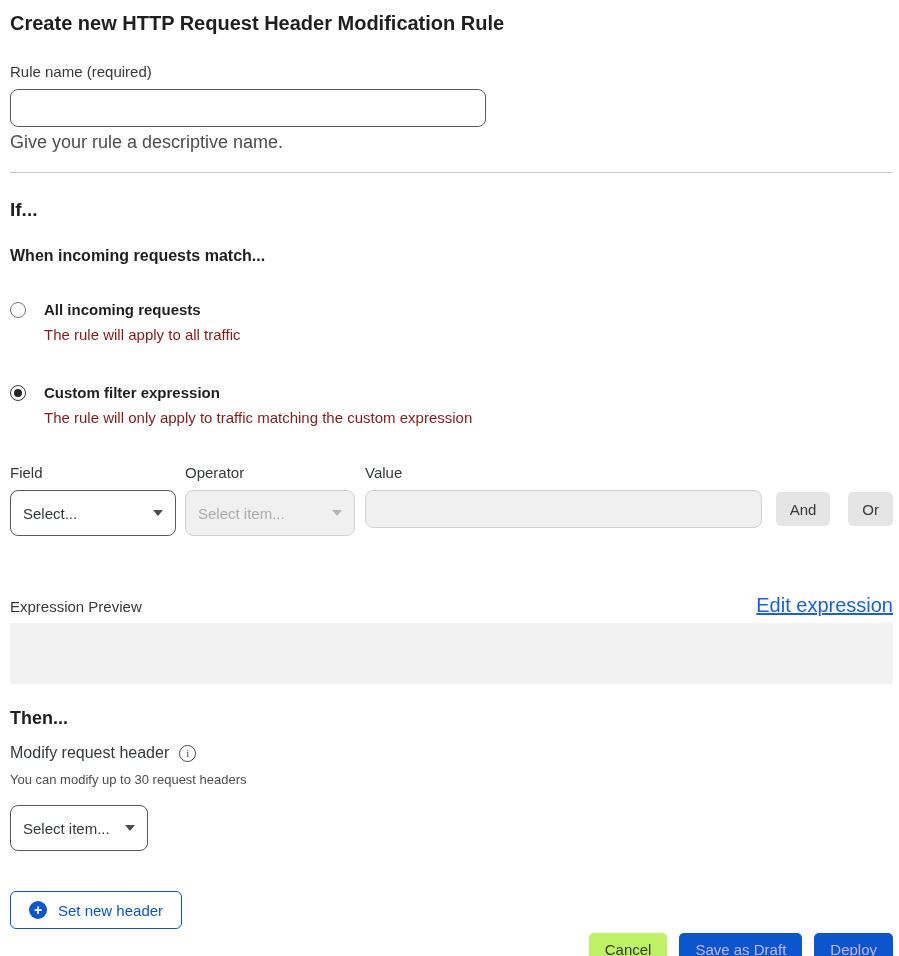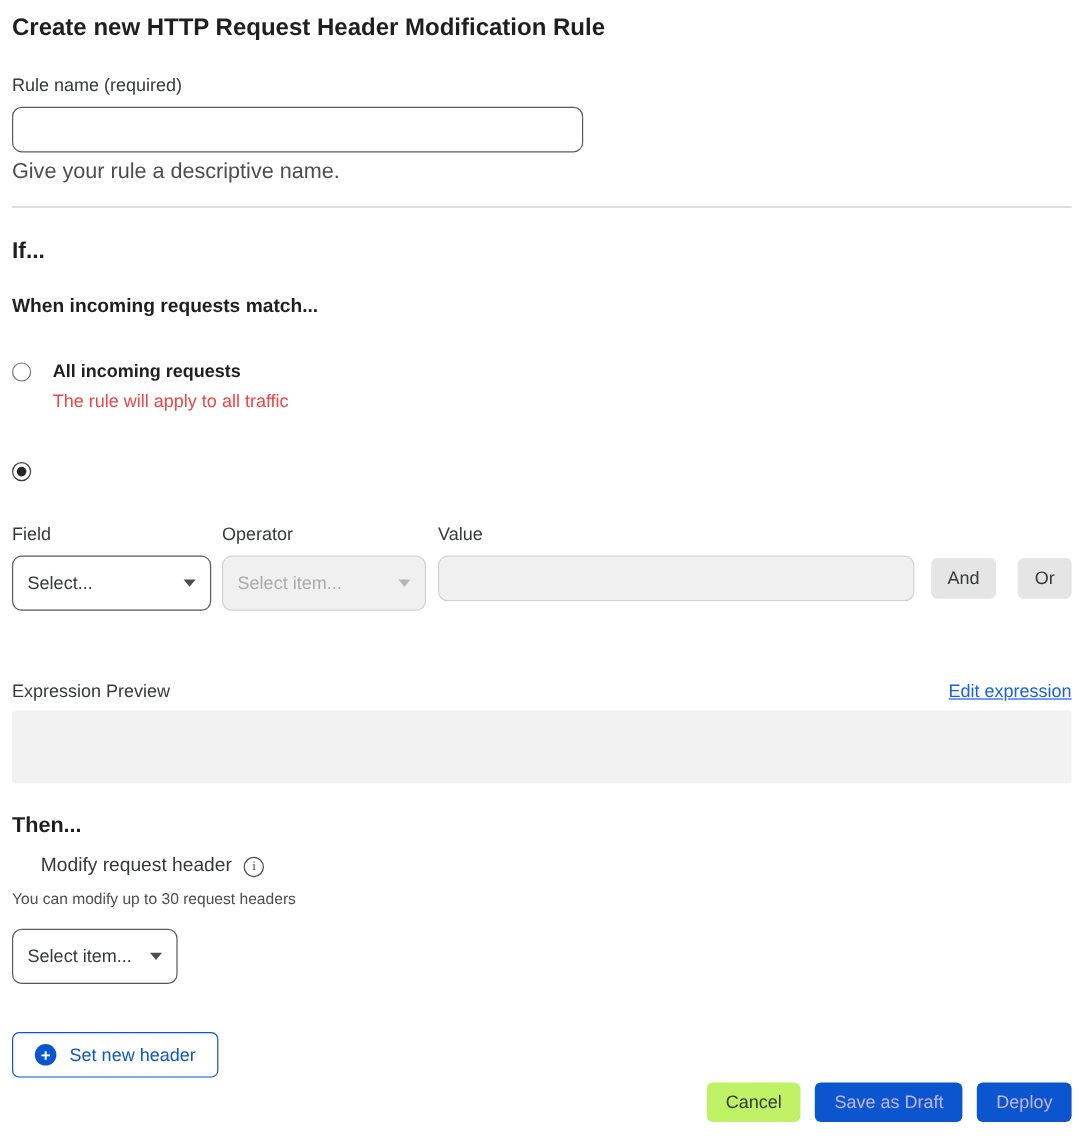--- a/index.html
+++ b/index.html
@@ -22,21 +22,21 @@
 
   .radio-option { display: flex; margin-top: 34px; }
   .radio-option + .radio-option { margin-top: 38px; }
   .radio { width: 16px; height: 16px; border-radius: 50%; border: 1px solid #767676; background: #fff;
     flex-shrink: 0; display: flex; align-items: center; justify-content: center; margin-top: 2px; cursor: pointer; }
   .radio-option.checked .radio { border-color: #3b3b3b; }
   .radio-option.checked .radio::after { content: ""; width: 8px; height: 8px; border-radius: 50%;
     background: #262626; display: block; }
   .radio-texts { margin-left: 18px; }
   .radio-label { font-size: 15px; font-weight: 700; color: #1f1f1f; line-height: 20px; cursor: pointer; }
-  .radio-desc { font-size: 15px; color: #ef4444; line-height: 20px; margin-top: 5px; }
+  .radio-desc { font-size: 15px; color: #7f1d1d; line-height: 20px; margin-top: 5px; }
 
   .builder-row { display: flex; align-items: flex-start; margin-top: 36px; }
   .builder-col .col-label { font-size: 15px; color: #36393a; line-height: 18px; margin-bottom: 8px; }
   .col-field { width: 166px; }
   .col-operator { width: 170px; margin-left: 9px; }
   .col-value { flex: 1; margin-left: 10px; }
 
   .select { display: flex; align-items: center; justify-content: space-between; height: 46px;
     padding: 0 12px; border: 1px solid #595959; border-radius: 8px; background: #fff;
     font-size: 15px; color: #36393a; cursor: pointer; }
@@ -48,26 +48,26 @@
   .value-input { width: 100%; height: 38px; border: 1px solid #d1d1d1; border-radius: 8px;
     background: #f0f0f0; padding: 0 12px; font-size: 15px; font-family: inherit; }
 
   .and-or { height: 34px; padding: 0 14px; border: none; border-radius: 5px; background: #e5e5e5;
     color: #36393a; font-size: 15px; font-family: inherit; cursor: pointer; margin-top: 28px; }
   .and-btn { margin-left: 14px; }
   .or-btn { margin-left: 18px; }
 
   .preview-row { margin-top: 58px; display: flex; justify-content: space-between; align-items: baseline; }
   .preview-label { font-size: 15px; color: #36393a; line-height: 19px; }
-  .edit-link { font-size: 15px; color: var(--link-blue, #1a5fe0); text-decoration: underline; cursor: pointer; }
+  .edit-link { font-size: 20px; color: var(--link-blue, #1a5fe0); text-decoration: underline; cursor: pointer; }
   .preview-box { margin-top: 6px; height: 61px; background: #f2f2f2; border-radius: 2px;
     padding: 10px 12px; font-size: 14px; color: #36393a; }
 
   .then-heading { margin-top: 24px; font-size: 18px; font-weight: 700; color: #1f1f1f; line-height: 21px; }
-  .action-row { margin-top: 14px; display: flex; align-items: center; margin-left: 24px; }
+  .action-row { margin-top: 14px; display: flex; align-items: center; }
   .action-label { font-size: 16px; color: #36393a; line-height: 20px; }
   .info-icon { width: 17px; height: 17px; border: 1px solid #4a4a4a; border-radius: 50%;
     display: inline-flex; align-items: center; justify-content: center; margin-left: 10px;
     font-size: 11px; color: #4a4a4a; font-family: "Liberation Serif", serif; cursor: pointer; }
   .then-helper { margin-top: 9px; font-size: 13px; color: #4d4d4d; line-height: 16px; }
   .header-select { margin-top: 17px; width: 138px; }
 
   .add-header-btn { margin-top: 40px; display: inline-flex; align-items: center; height: 38px;
     padding: 0 18px; background: #fff; border: 1px solid var(--accent, #0b55ce); border-radius: 6px;
     color: var(--accent, #0b55ce); font-size: 15px; font-family: inherit; cursor: pointer; }
@@ -100,20 +100,24 @@
   <div class="radio-option">
     <span class="radio"></span>
     <span class="radio-texts">
       <div class="radio-label">All incoming requests</div>
       <div class="radio-desc">The rule will apply to all traffic</div>
     </span>
   </div>
 
   <div class="radio-option checked">
     <span class="radio"></span>
+    <span class="radio-texts">
+      <div class="radio-label">Custom filter expression</div>
+      <div class="radio-desc">The rule will only apply to traffic matching the custom expression</div>
+    </span>
   </div>
 
   <div class="builder-row">
     <div class="builder-col col-field">
       <div class="col-label">Field</div>
       <div class="select">
         <span>Select...</span>
         <span class="caret"></span>
       </div>
     </div>

